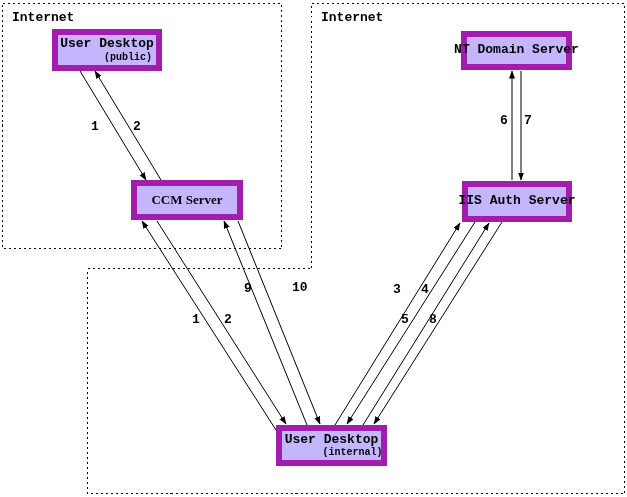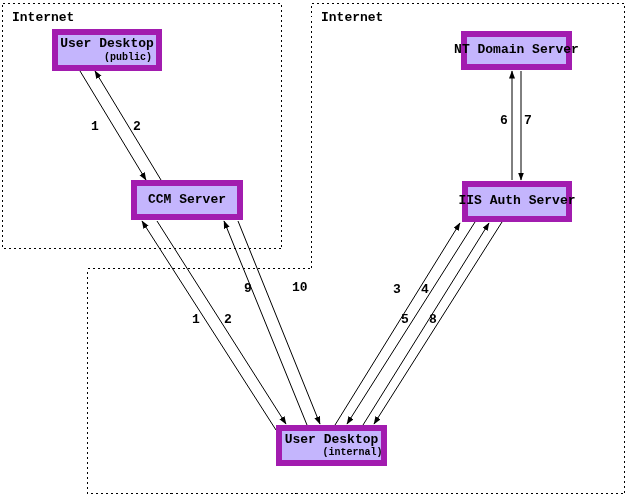--- a/index.html
+++ b/index.html
@@ -89,21 +89,21 @@
   </svg>
 
   <div class="zone-label" style="left:12px; top:10px;">Internet</div>
   <div class="zone-label" style="left:321px; top:10px;">Internet</div>
 
   <div class="node" style="left:52px; top:29px; width:110px; height:42px;">
     <div class="node-title">User Desktop</div>
     <div class="node-subtitle">(public)</div>
   </div>
 
-  <div class="node" style="left:131px; top:180px; width:112px; height:40px;">
+  <div class="node" style="left:131px; top:180px; width:112px; height:40px;font-family:Liberation Serif, serif;">
     <div class="node-title">CCM Server</div>
   </div>
 
   <div class="node" style="left:462px; top:181px; width:110px; height:41px;">
     <div class="node-title">IIS Auth Server</div>
   </div>
 
   <div class="node" style="left:461px; top:31px; width:111px; height:39px;">
     <div class="node-title">NT Domain Server</div>
   </div>

